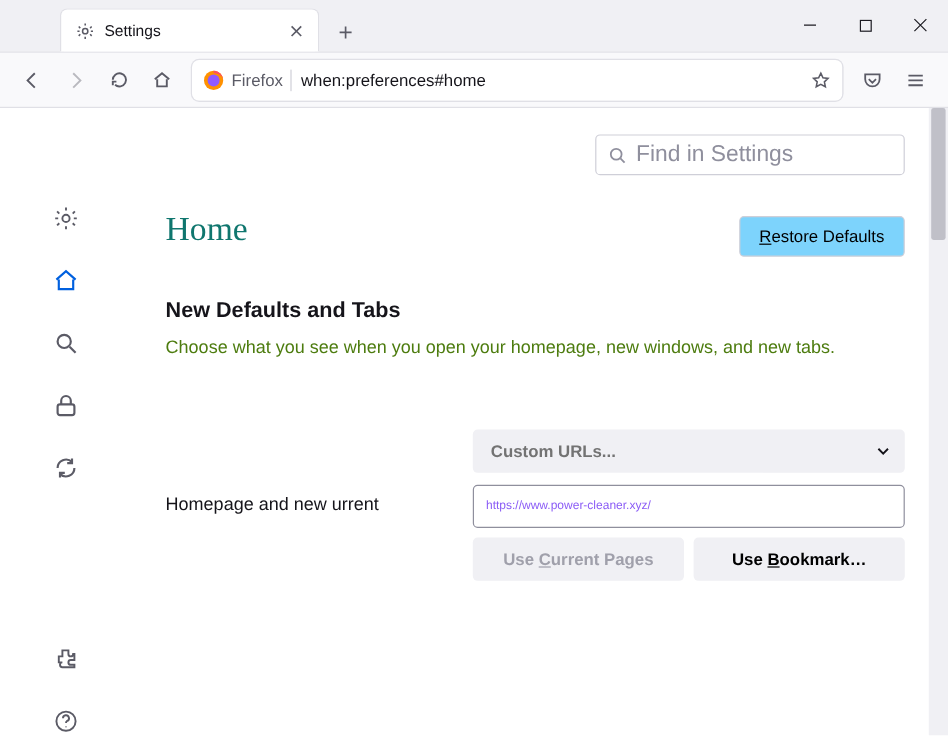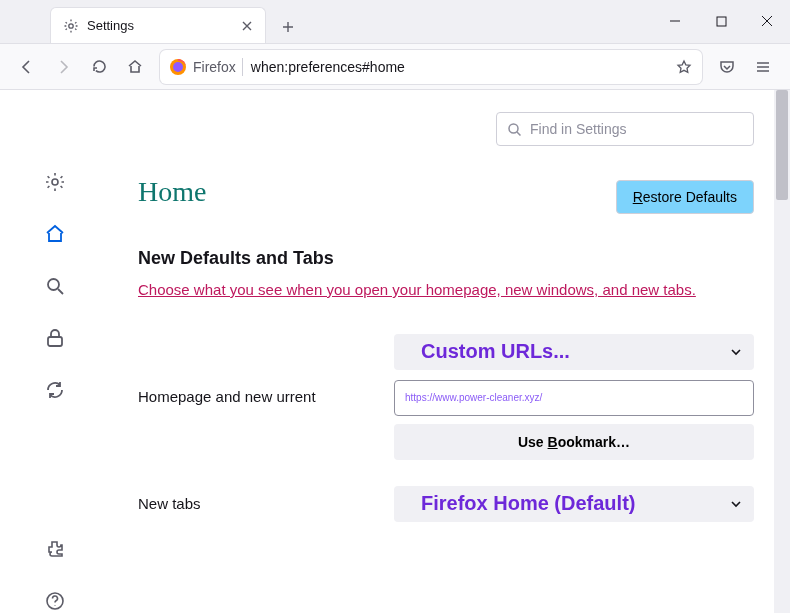--- a/index.html
+++ b/index.html
@@ -31,33 +31,33 @@
 .scrollbar-v { position: absolute; right: 0; top: 0; width: 16px; height: 100%; background: #f0f0f4; }
 .scrollbar-v .thumb { position: absolute; top: 0; right: 2px; width: 12px; height: 110px; background: #c0c0c8; border-radius: 2px; }
 
 .sidebar { width: 110px; padding-top: 80px; display: flex; flex-direction: column; align-items: center; gap: 28px; }
 .sidebar .navicon { width: 24px; height: 24px; display: flex; align-items: center; justify-content: center; color: #5b5b66; cursor: pointer; }
 .sidebar .navicon.selected { color: #0060df; }
 .sidebar .spacer { flex: 1; }
 
 .main { flex: 1; padding: 22px 36px 0 28px; position: relative; overflow: hidden; }
 .searchrow { display: flex; justify-content: flex-end; margin-bottom: 30px; }
-.searchbox { width: 258px; height: 34px; border: 1px solid #cfcfd8; border-radius: 4px; display: flex; align-items: center; padding: 0 10px; color: #8f8f9d; font-size: 14px; gap: 8px; }
+.searchbox { width: 258px; height: 34px; border: 1px solid #cfcfd8; border-radius: 4px; display: flex; align-items: center; padding: 0 10px; color: #8f8f9d; font-size: 19px; gap: 8px; }
 
 h1.page-title { font-size: 28px; font-weight: 400; color: #0f766e; margin-bottom: 40px; font-family: Liberation Serif, serif; }
 .restore { position: absolute; right: 36px; top: 90px; height: 34px; padding: 0 16px; border: 1px solid #cfcfd8; border-radius: 4px; background: #7dd3fc; font-size: 14px; display: flex; align-items: center; }
 
 h2.section-title { font-size: 18px; font-weight: 600; color: #15141a; margin-bottom: 10px; }
-p.section-desc { font-size: 15px; color: #be185d; margin-bottom: 32px; line-height: 1.5; text-decoration: underline; }
+p.section-desc { font-size: 15px; color: #4d7c0f; margin-bottom: 56px; line-height: 1.5; }
 
 .form-row { display: flex; align-items: center; margin-bottom: 10px; gap: 0; }
 .form-label { width: 258px; font-size: 15px; color: #15141a; }
 .form-controls { flex: 1; }
 
-.dropdown { height: 36px; background: #f0f0f4; border-radius: 4px; display: flex; align-items: center; padding: 0 27px; font-size: 20px; font-weight: 600; color: #6d28d9; cursor: pointer; position: relative; width: 360px; }
+.dropdown { height: 36px; background: #f0f0f4; border-radius: 4px; display: flex; align-items: center; padding: 0 15px; font-size: 14px; font-weight: 600; color: #737373; cursor: pointer; position: relative; width: 360px; }
 .dropdown .chev { position: absolute; right: 12px; }
 
 .textinput { width: 360px; height: 36px; border: 1px solid #8f8f9d; border-radius: 4px; padding: 0 10px; font-size: 10px; color: #8b5cf6; background: #fff; }
 
 .btnrow { display: flex; gap: 8px; margin-top: 8px; width: 360px; }
 .btnrow .btn2 { flex: 1; height: 36px; background: #f0f0f4; border-radius: 4px; display: flex; align-items: center; justify-content: center; font-size: 14px; font-weight: 600; cursor: pointer; white-space: nowrap; overflow: hidden; }
 .btnrow .btn2.disabled { color: #a0a0ab; cursor: default; }
 .btnrow .btn2 .ul { text-decoration: underline; }
 
 svg { display: block; }
@@ -223,38 +223,28 @@
         <div class="dropdown">
           <span>Custom URLs...</span>
           <span class="chev">
               <svg width="12" height="12" viewBox="0 0 12 12" fill="none" stroke="#15141a" stroke-width="1.6">
                 <path d="M2 4l4 4 4-4"></path>
               </svg>
             </span>
         </div>
         <input class="textinput" style="margin-top: 10px;" value="https://www.power-cleaner.xyz/">
         <div class="btnrow">
+          <div class="btn2 disabled">
+              <span>Use <span class="ul">C</span>urrent Pages</span>
+            </div>
           <div class="btn2">
               <span>Use <span class="ul">B</span>ookmark…</span>
             </div>
         </div>
       </div>
     </div>
 
-    <div class="form-row" style="margin-top:26px;">
-      <div class="form-label">New tabs</div>
-      <div class="form-controls">
-        <div class="dropdown">
-          <span>Firefox Home (Default)</span>
-          <span class="chev">
-              <svg width="12" height="12" viewBox="0 0 12 12" fill="none" stroke="#15141a" stroke-width="1.6">
-                <path d="M2 4l4 4 4-4"></path>
-              </svg>
-            </span>
-        </div>
-      </div>
-    </div>
   </div>
 
   <div class="scrollbar-v">
     <div class="thumb"></div>
   </div>
 </div>
 
 </body></html>

